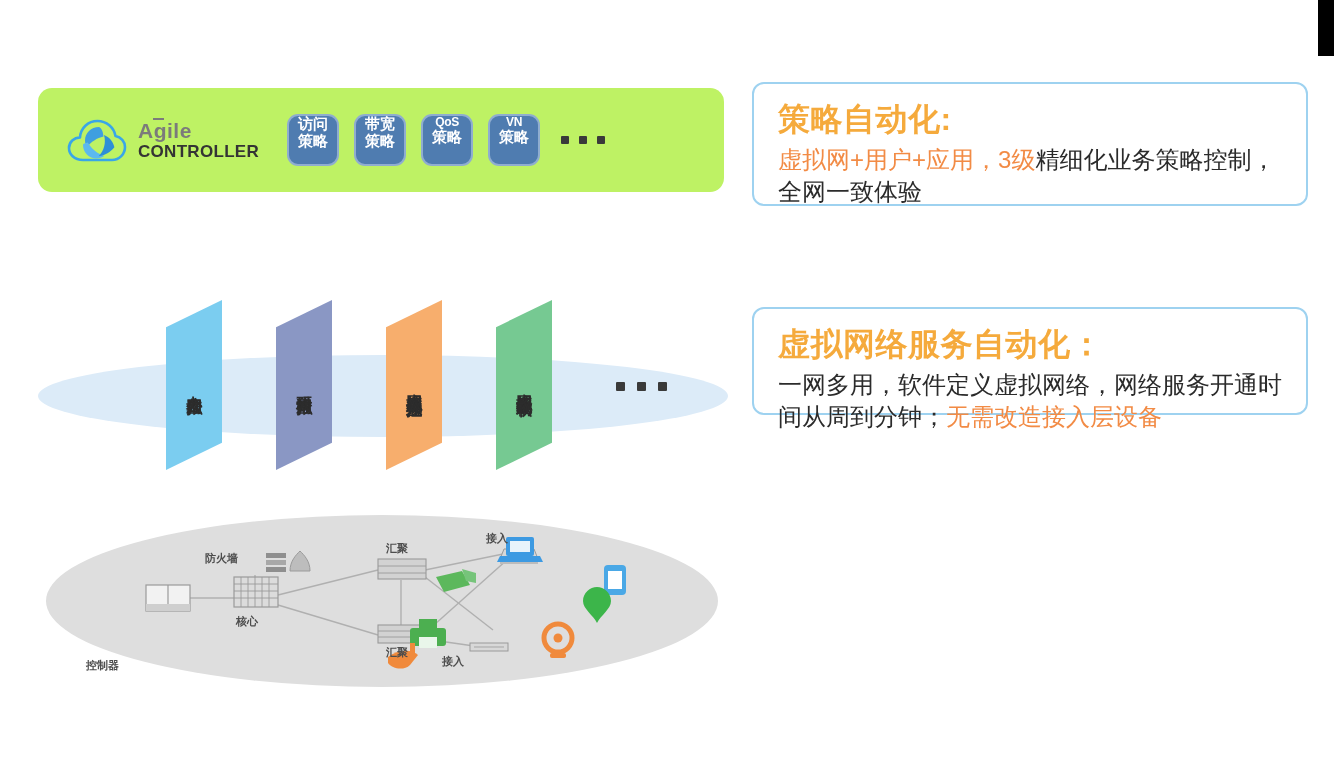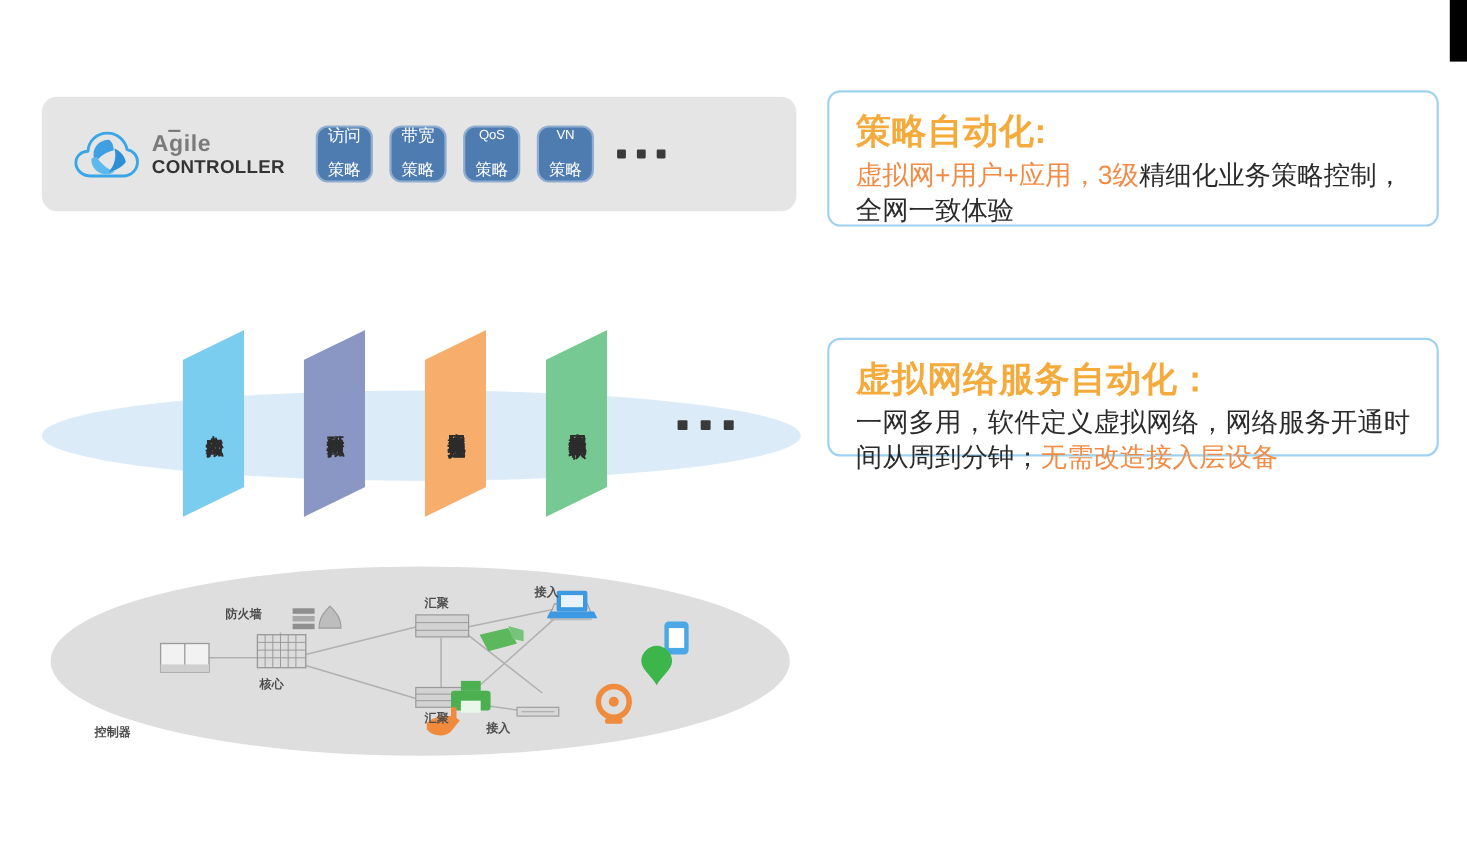--- a/index.html
+++ b/index.html
@@ -15,21 +15,21 @@
   
   .corner-bar{
     position:absolute;right:0;top:0;width:16px;height:56px;background:#000000;
   }
 
   
 
   
   .ac-bar{
     position:absolute;left:38px;top:88px;width:686px;height:104px;
-    background:#e5e5e5;border-radius:14px;
+    background:#bef264;border-radius:14px;
     display:flex;align-items:center;
   }
   .ac-logo{
     display:flex;align-items:center;margin-left:28px;
   }
   .ac-cloud{width:62px;height:52px;flex:0 0 auto;}
   .ac-words{margin-left:10px;line-height:1;}
   .ac-agile{
     font-size:21px;color:#7b7b7b;font-weight:600;letter-spacing:.5px;
     position:relative;display:inline-block;
@@ -37,22 +37,22 @@
   .ac-agile .macron{
     position:absolute;left:15px;top:-2px;width:11px;height:2px;background:#7b7b7b;
   }
   .ac-controller{
     font-size:17px;color:#343434;font-weight:700;letter-spacing:.3px;margin-top:2px;
   }
   .pol-group{display:flex;align-items:center;margin-left:28px;}
   .pol-btn{
     width:52px;height:52px;border-radius:11px;
     background:#4f7cb0;border:2px solid #8fadd0;
-    color:#ffffff;font-size:15px;font-weight:400;line-height:1.12;
-    display:flex;flex-direction:column;align-items:center;justify-content:space-between;
+    color:#ffffff;font-size:15px;font-weight:700;line-height:1.12;
+    display:flex;flex-direction:column;align-items:center;justify-content:flex-start;
     margin-right:15px;box-sizing:border-box;
   }
   .pol-btn span{display:block;}
   .pol-btn .lat{font-size:12px;letter-spacing:-.3px;}
   .dots{
     display:flex;align-items:center;margin-left:6px;
   }
   .dots i{
     display:block;width:8px;height:8px;background:#3a3a3a;border-radius:1px;margin-right:10px;
   }

